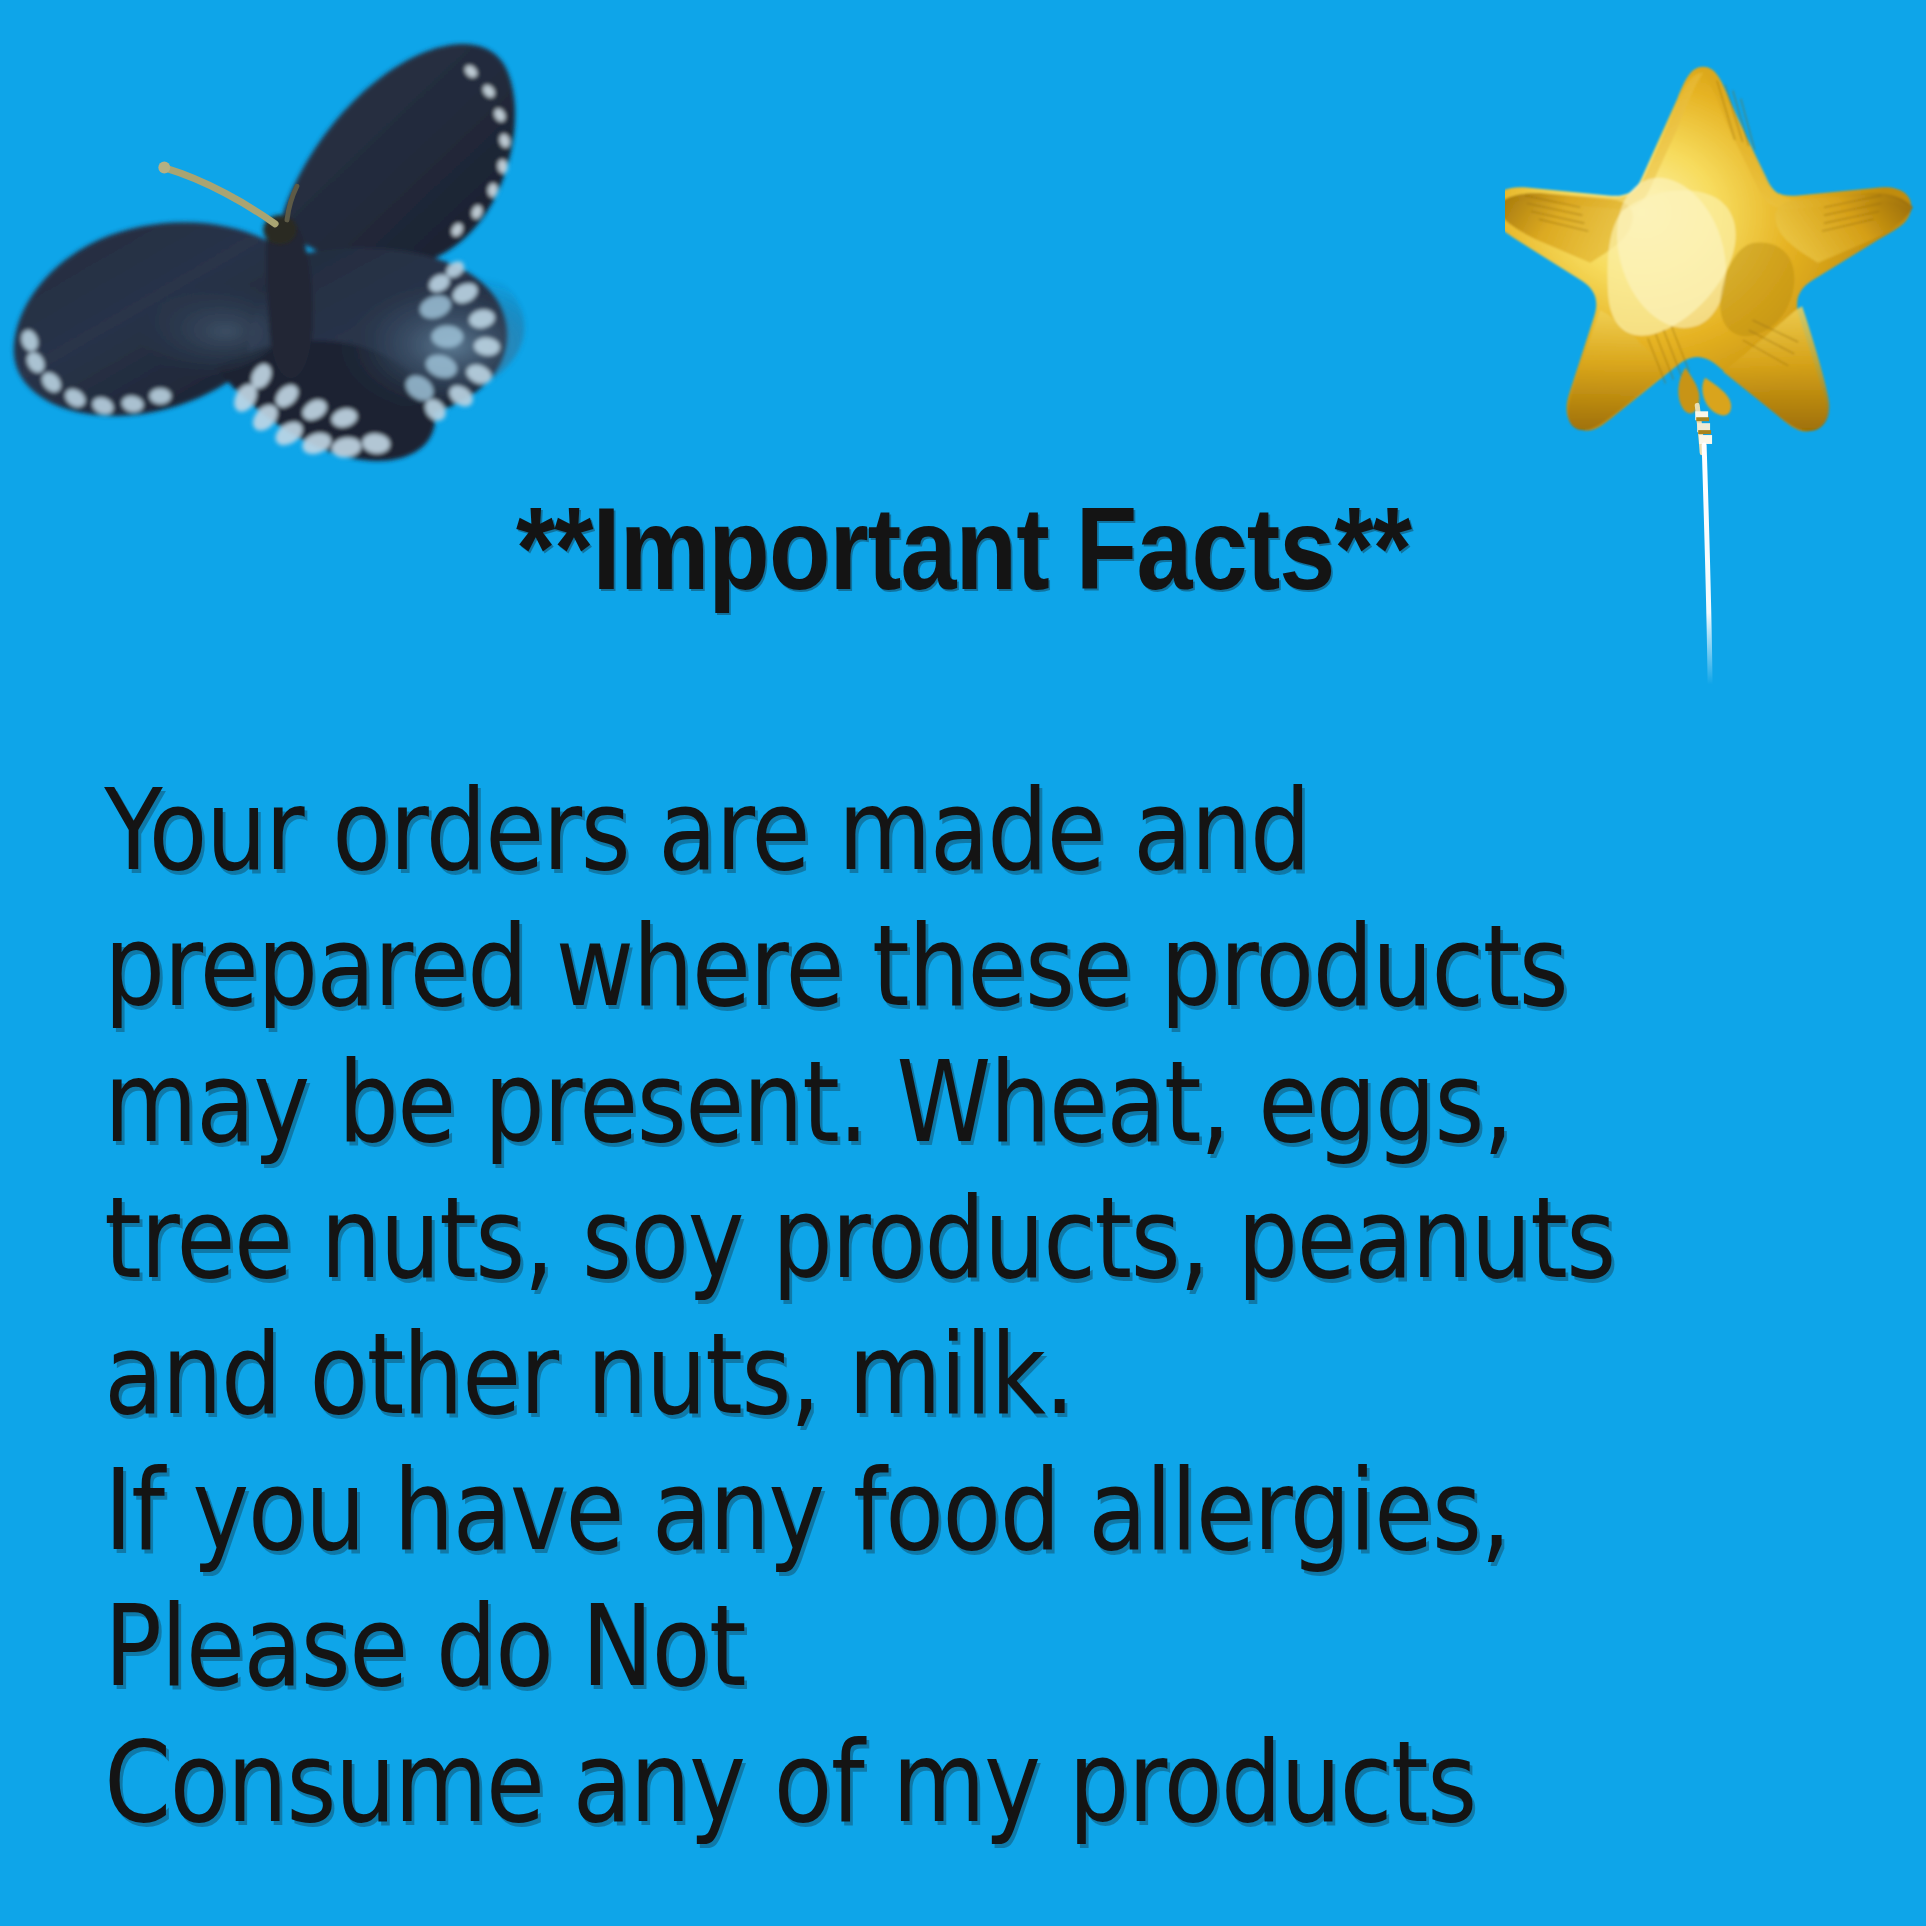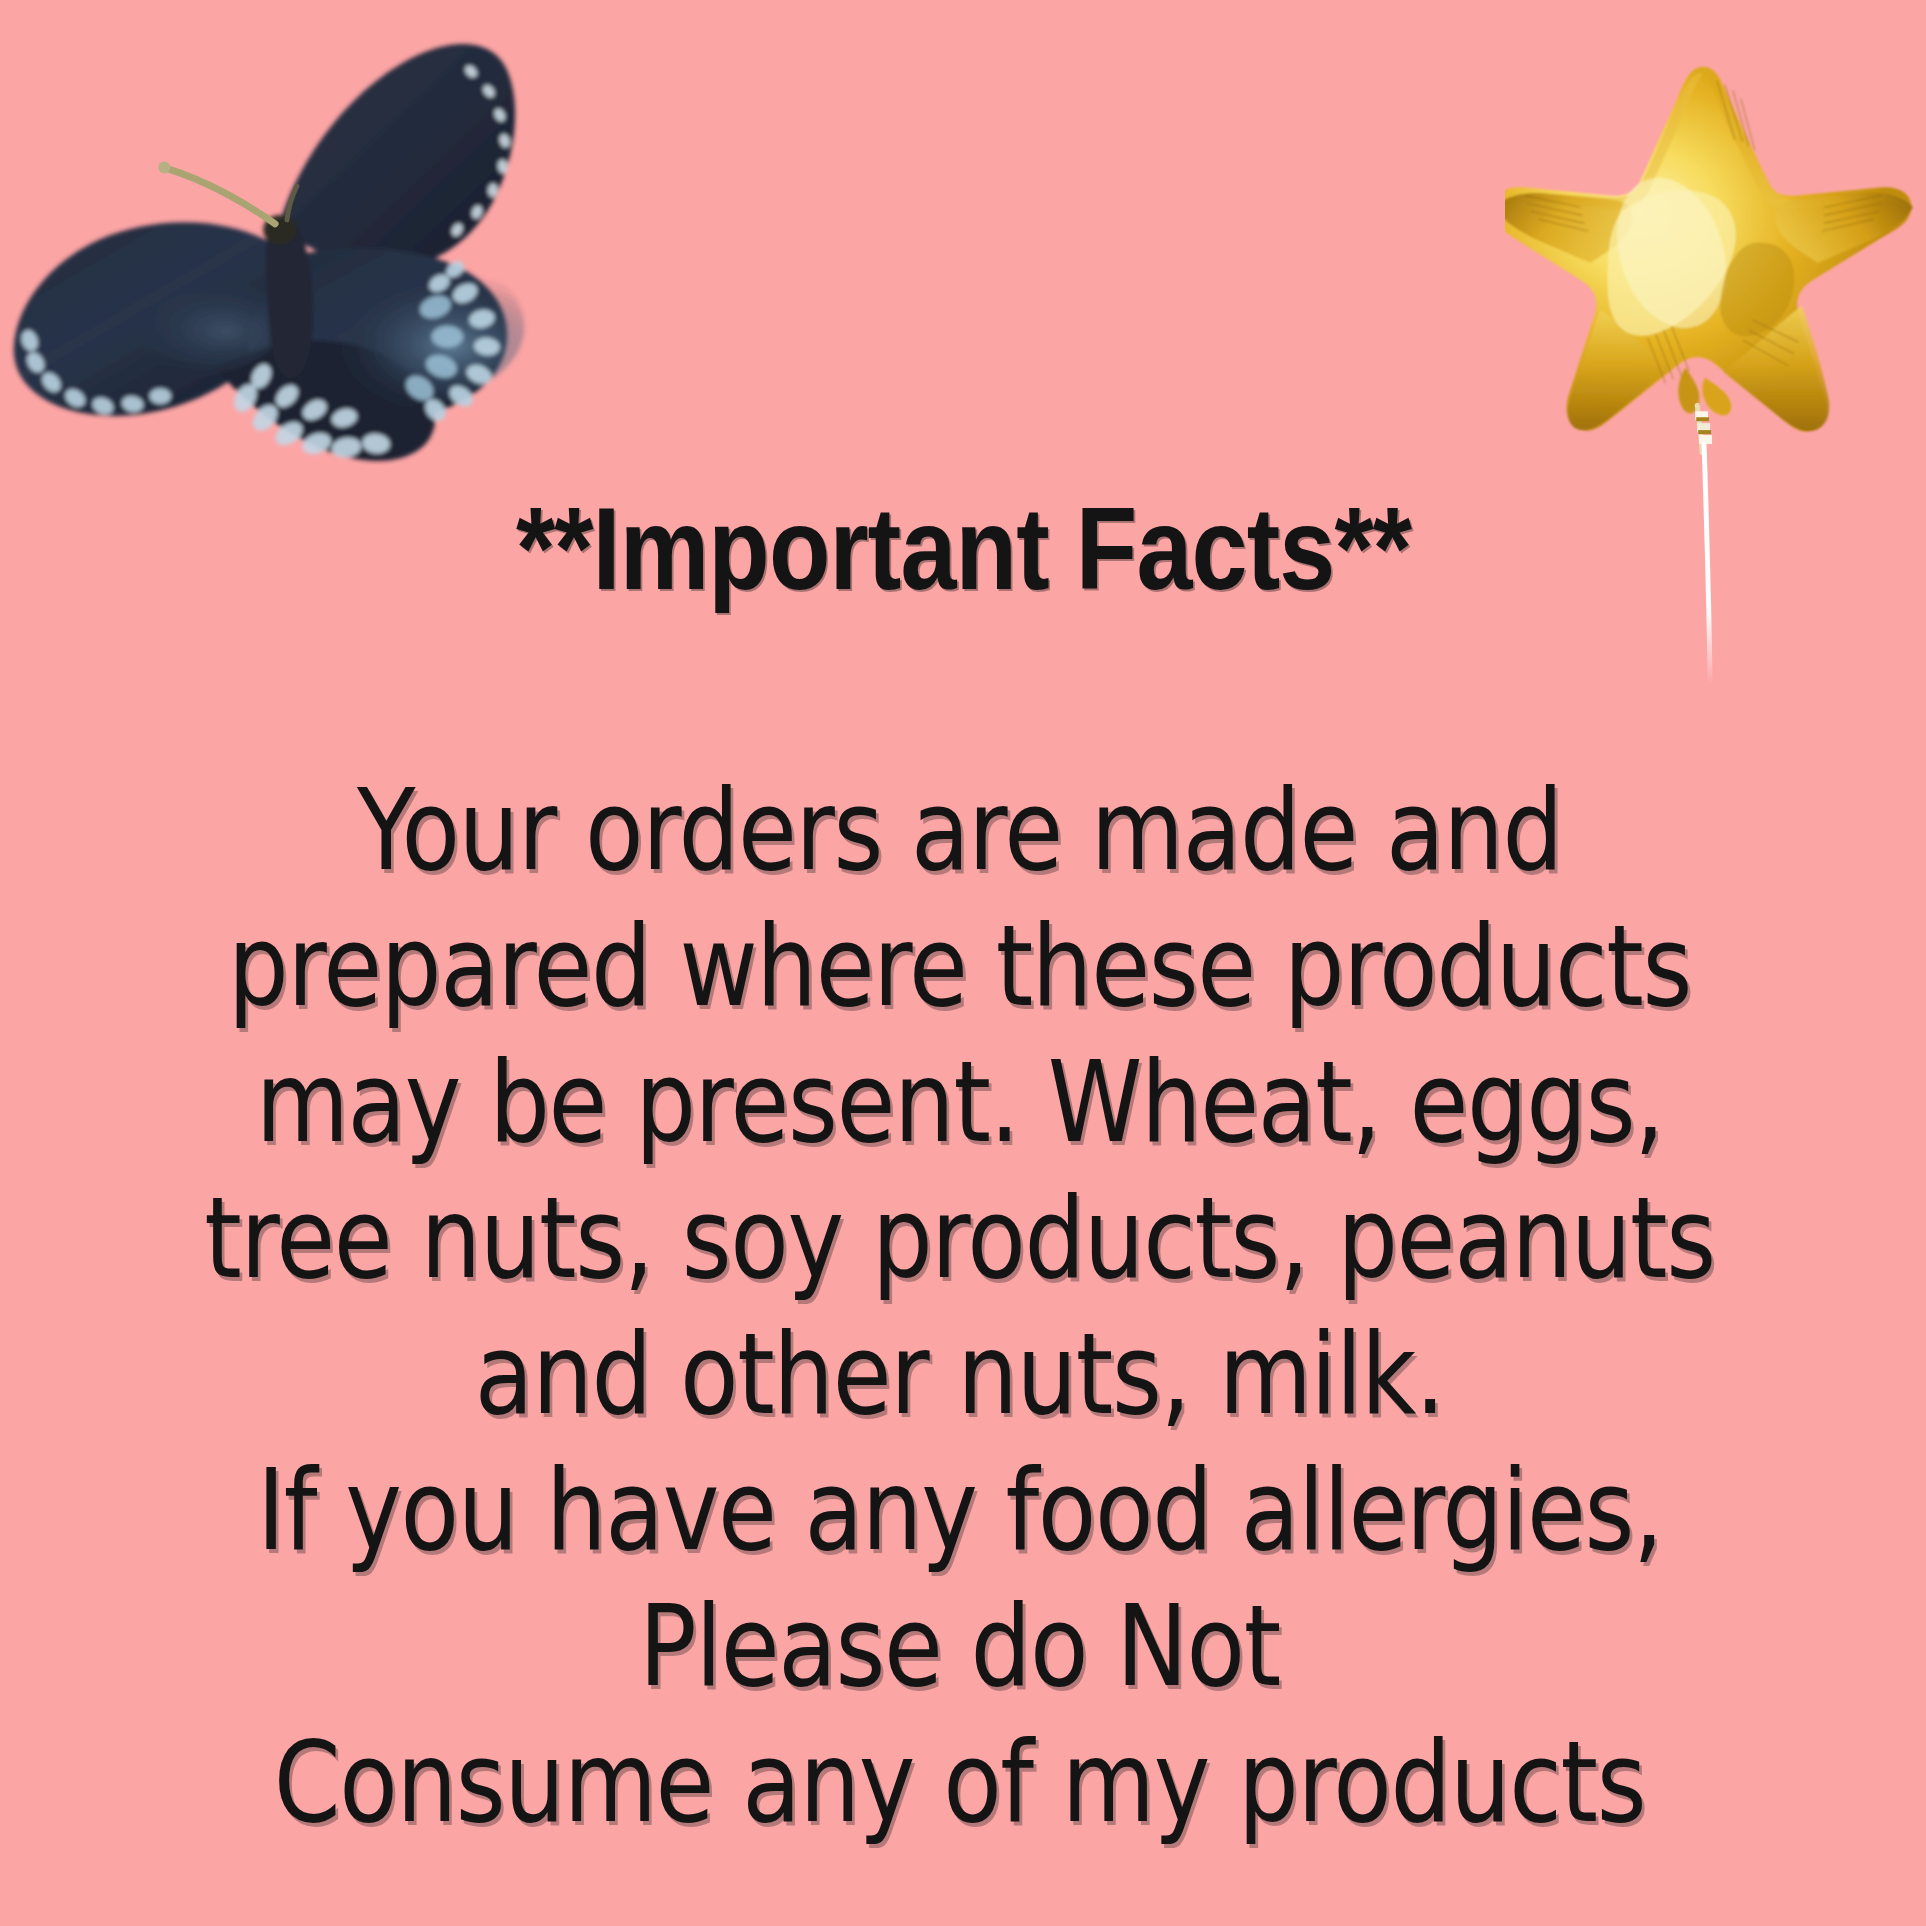--- a/index.html
+++ b/index.html
@@ -67,40 +67,40 @@
     transform-origin: center top;
     white-space: nowrap;
     text-shadow: 2px 2px 0 rgba(20,20,20,0.35);
   }
 
   #body-block {
     position: absolute;
     left: 40px;
     right: 48px;
     top: 762px;
-    text-align: center;
+    text-align: left;
     color: #141414;
     font-family: "DejaVu Sans", sans-serif;
     font-weight: 400;
     font-size: 103px;
     line-height: 136px;
     letter-spacing: -1.5px;
     text-shadow: 3px 3px 0 rgba(20,20,20,0.30);
   }
   #body-block .line {
     display: block;
     white-space: nowrap;
     transform: scaleX(0.93) scaleY(1.09);
     transform-origin: center center;
   }
 </style>
 </head>
 <body>
 
-<div id="poster" style="background: #fca5a5;">
+<div id="poster" style="background: #0ea5e9;">
 
   <div id="butterfly-graphic">
     <svg viewBox="0 0 580 500" xmlns="http://www.w3.org/2000/svg">
       <defs>
         <linearGradient id="wingGradTop" x1="0" y1="0" x2="1" y2="1">
           <stop offset="0%" stop-color="#2C3549"></stop>
           <stop offset="55%" stop-color="#222A3B"></stop>
           <stop offset="100%" stop-color="#171D2B"></stop>
         </linearGradient>
         <linearGradient id="wingGradBot" x1="0.1" y1="0" x2="0.9" y2="1">

